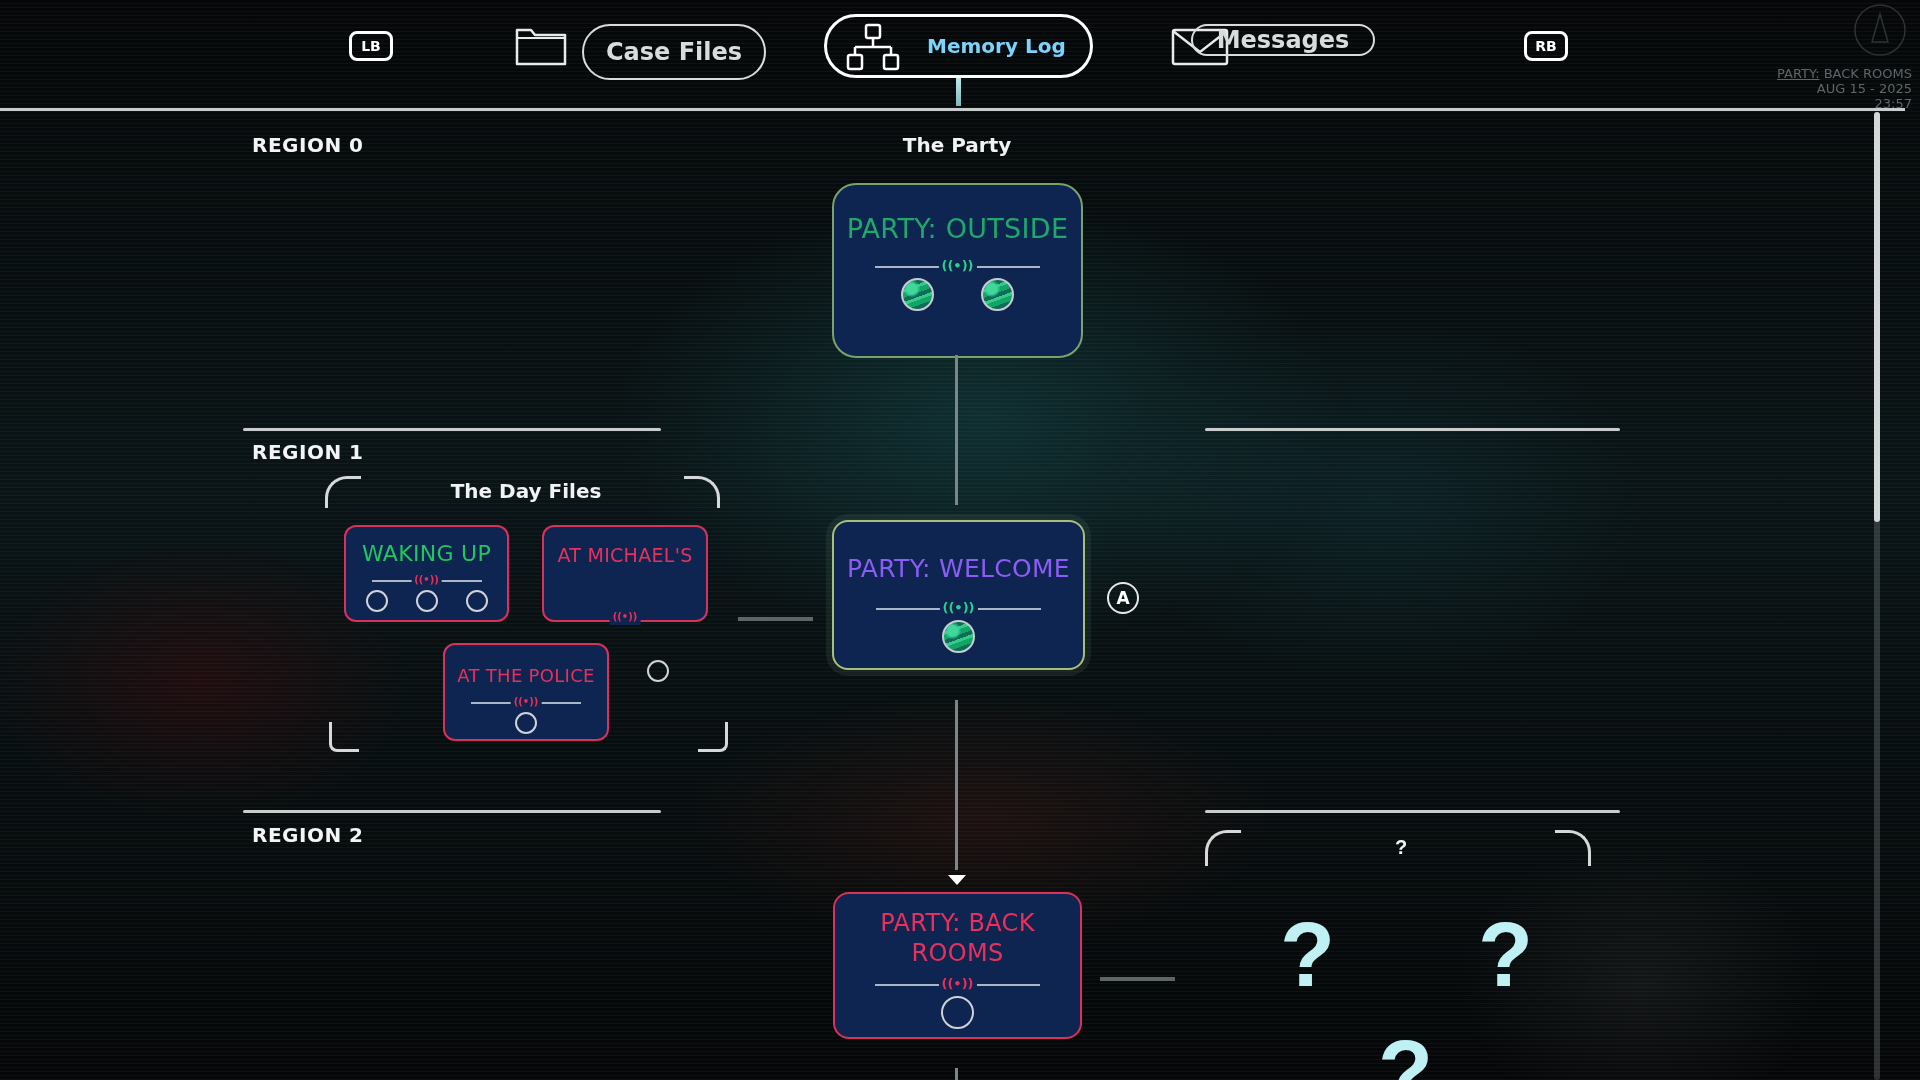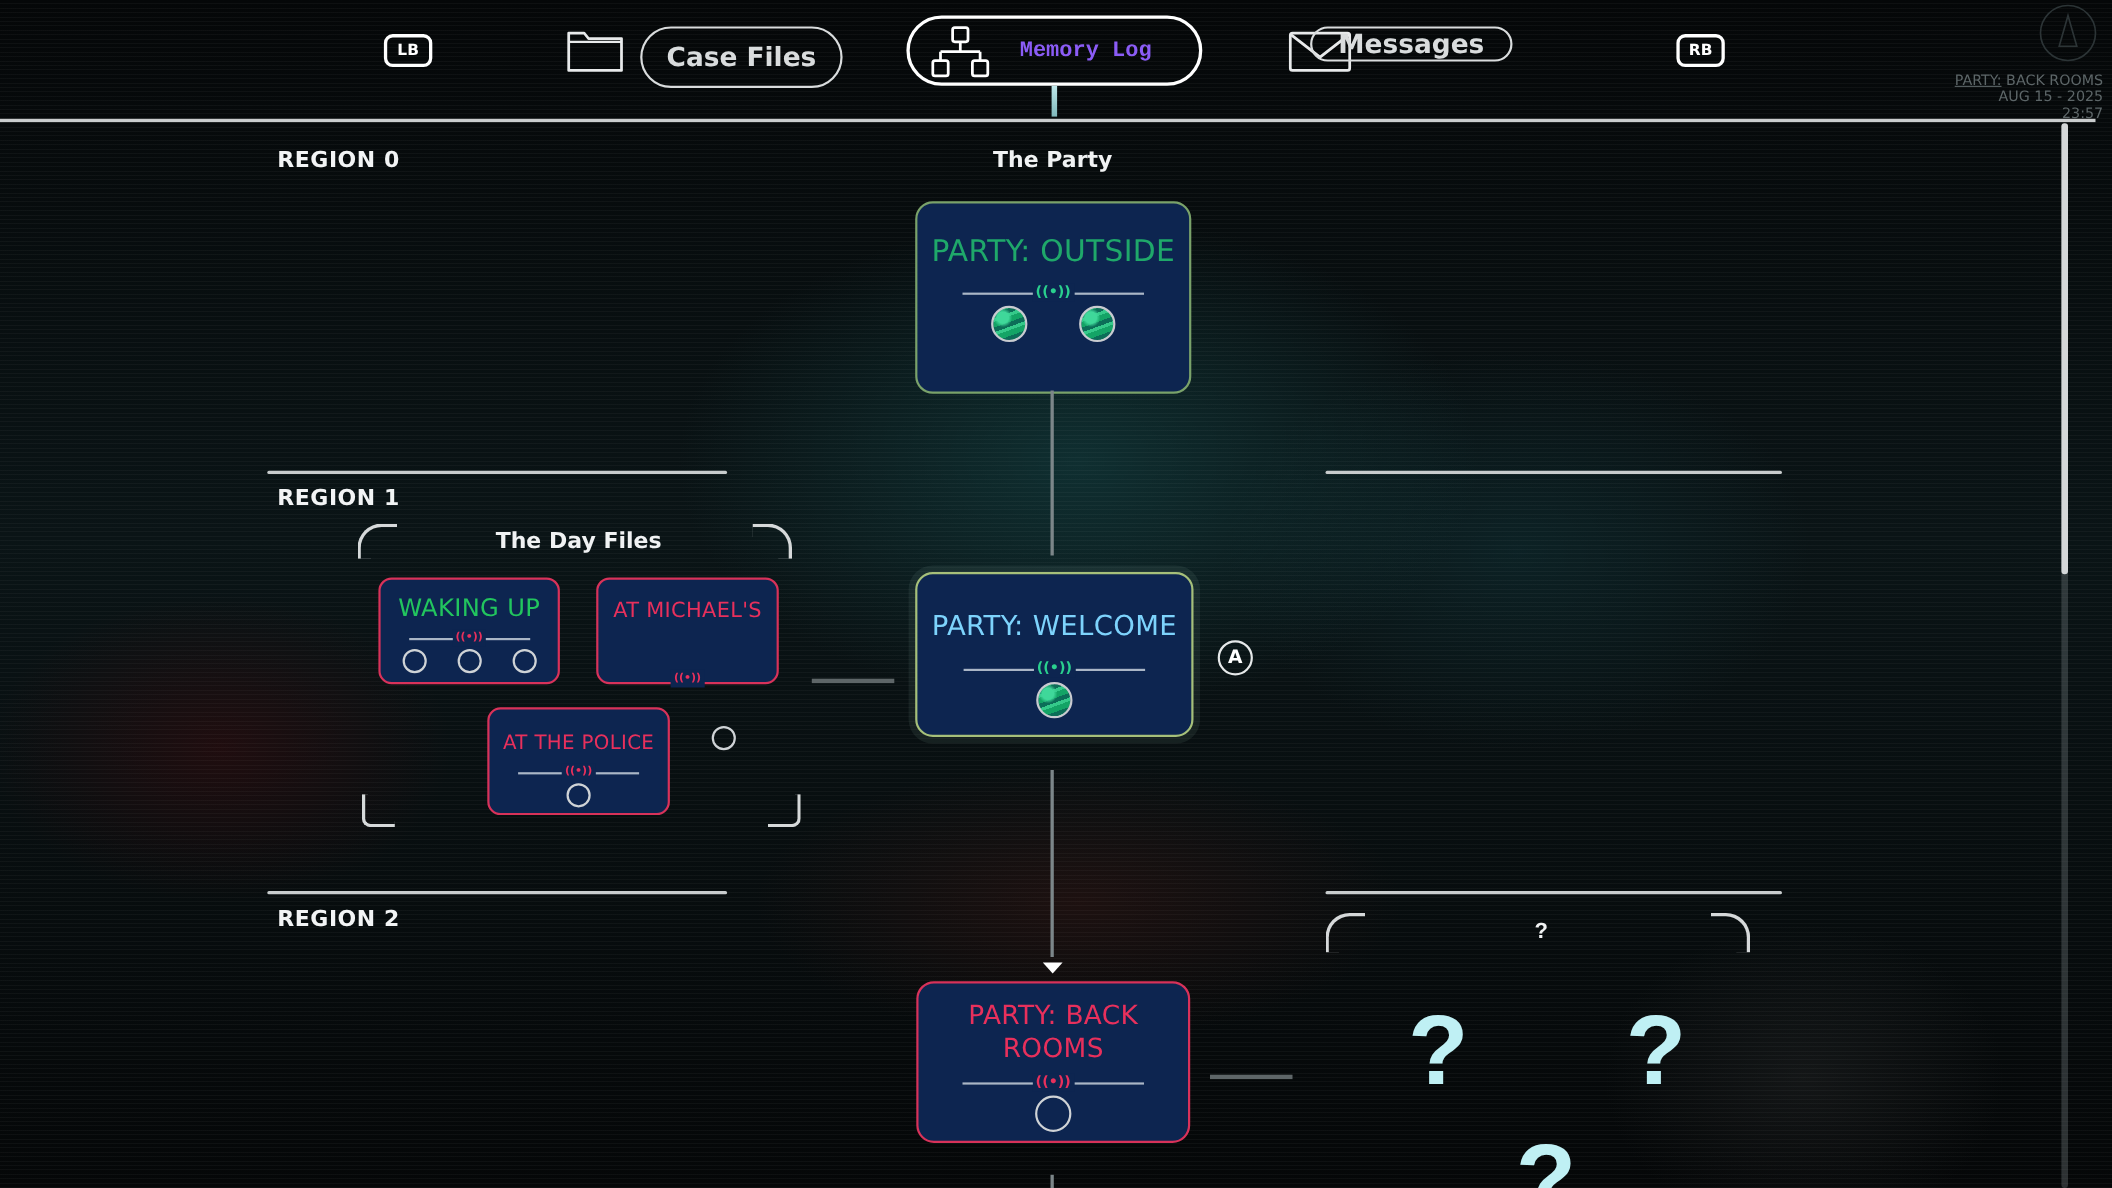--- a/index.html
+++ b/index.html
@@ -16,21 +16,21 @@
       linear-gradient(#050708, #0a1416 45%, #050708);
   }
   .scan {
     position: absolute; inset: 0; pointer-events: none;
     background-image: repeating-linear-gradient(0deg, rgba(255,255,255,0.035) 0 1px, transparent 1px 4px);
   }
   .abs { position: absolute; }
 
   
   .pill { position: absolute; border: 2px solid #d9dcdd; border-radius: 40px; display: flex; align-items: center; justify-content: center; color: #d9dcdd; font-size: 24px; font-weight: bold; }
-  .pill.active { border-width: 3px; border-color: #ffffff; color: #8b5cf6; font-family: Liberation Mono, monospace; }
+  .pill.active { border-width: 3px; border-color: #ffffff; color: #7dd3fc; }
   .bumper { position: absolute; width: 44px; height: 30px; border: 3px solid #fff; border-radius: 8px; color: #fff; font-size: 14px; font-weight: bold; display: flex; align-items: center; justify-content: center; }
   .hdr-line { position: absolute; left: 0; top: 108px; width: 1905px; height: 3px; background: #c9cccd; }
   .tab-stem { position: absolute; left: 956px; top: 78px; width: 5px; height: 28px; background: linear-gradient(#bfe8ea, #7fb8bb); }
   .loc { position: absolute; right: 8px; top: 66px; text-align: right; color: #5d6668; font-size: 13px; line-height: 15px; }
   .loc .u { text-decoration: underline; }
 
   
   .region-label { position: absolute; font-size: 20px; font-weight: bold; color: #f2f4f5; letter-spacing: 0.5px; }
   .divider { position: absolute; height: 3px; background: #c8cccd; border-radius: 2px; }
   .group-title { position: absolute; font-size: 20px; font-weight: bold; color: #f0f2f3; transform: translateX(-50%); white-space: nowrap; }
@@ -120,21 +120,21 @@
   <div><span class="u">PARTY:</span> <span>BACK ROOMS</span></div>
   <div>AUG 15 - 2025</div>
   <div>23:57</div>
 </div>
 
 <div class="hdr-line"></div>
 
 <div class="region-label" style="left:252px; top:133px;">REGION 0</div>
 <div class="group-title" style="left:957px; top:133px;">The Party</div>
 
-<div class="node green" style="left:832px; top:183px; width:251px; height:175px;">
+<div class="node green" style="left:832px; top:183px; width:251px; height:175px;border-radius:24px;">
   <div class="node-title" style="color:#1fa86a; font-size:27px; margin-top:28px;">PARTY: OUTSIDE</div>
   <div class="node-line" style="width:165px; margin-top:22px;">
       <span class="sig" style="color:#2ad08e;">((•))</span>
     </div>
   <div class="slots" style="width:160px; margin-top:10px;">
     <div class="orb" style="width:33px; height:33px;"></div>
     <div class="orb" style="width:33px; height:33px;"></div>
   </div>
 </div>
 
@@ -179,21 +179,21 @@
       <span class="sig" style="color:#e8305c; font-size:10px;">((•))</span>
     </div>
   <div class="slots" style="width:40px; margin-top:8px;">
     <div class="slot" style="width:22px; height:22px;"></div>
   </div>
 </div>
 
 <div class="connector-h" style="left:738px; top:617px; width:75px;"></div>
 
 <div class="node white" style="left:832px; top:520px; width:253px; height:150px;">
-  <div class="node-title" style="color:#7dd3fc; font-size:25px; margin-top:32px;">PARTY: WELCOME</div>
+  <div class="node-title" style="color:#8b5cf6; font-size:25px; margin-top:32px;">PARTY: WELCOME</div>
   <div class="node-line" style="width:165px; margin-top:25px;">
       <span class="sig" style="color:#2ad08e;">((•))</span>
     </div>
   <div class="slots" style="width:40px; margin-top:10px;">
     <div class="orb" style="width:33px; height:33px;"></div>
   </div>
 </div>
 
 <div class="a-btn" style="left:1107px; top:582px;">
     <span>A</span>

